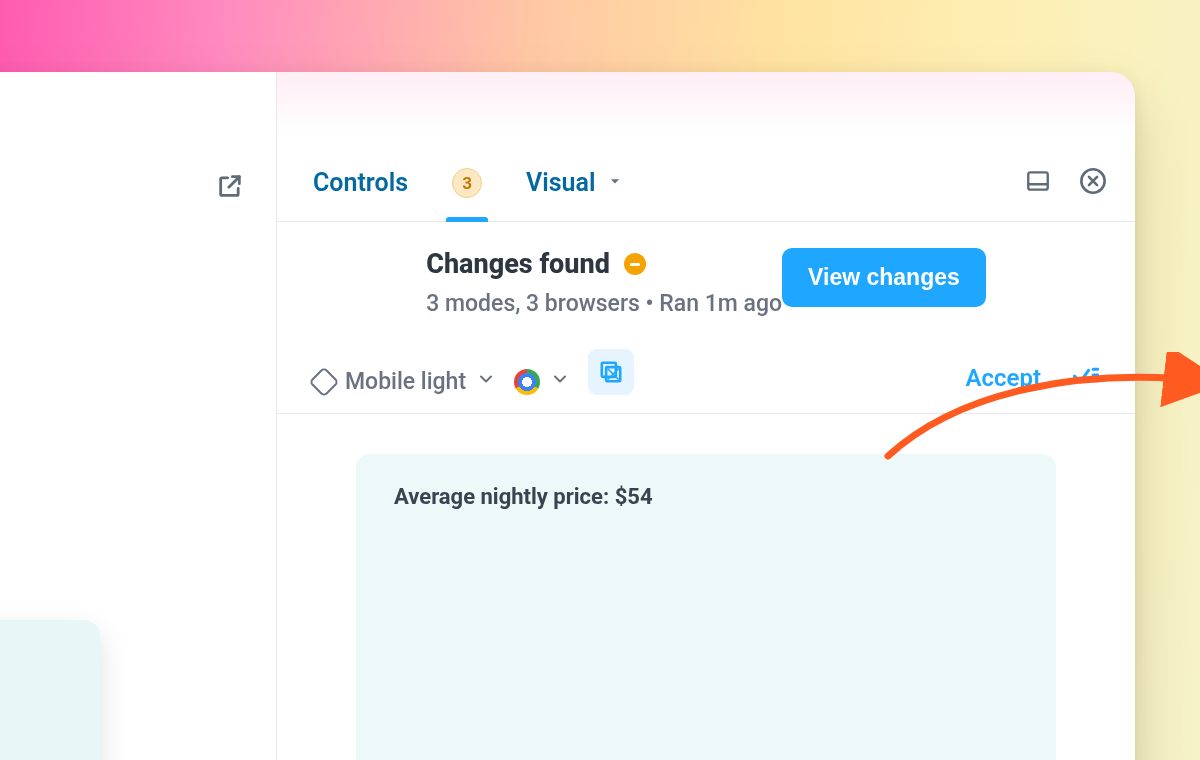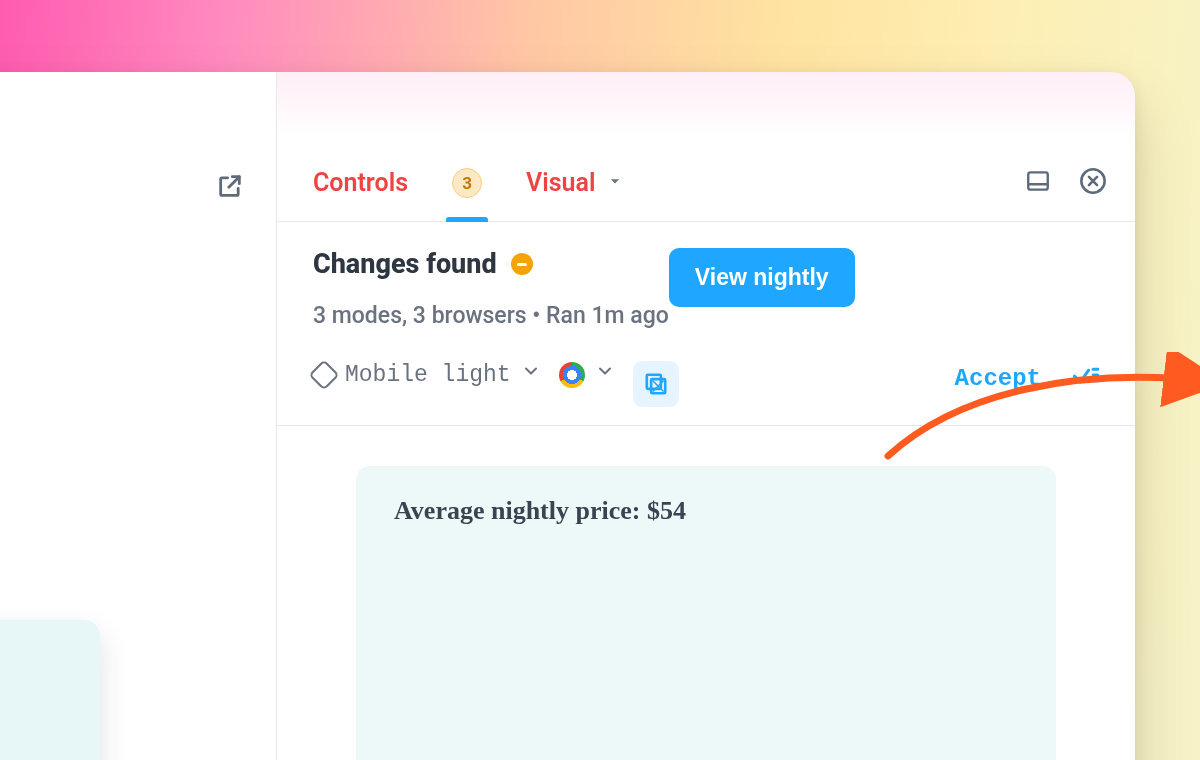--- a/index.html
+++ b/index.html
@@ -59,21 +59,21 @@
     display:flex;
     align-items:center;
     height:78px;
     padding:0 28px 0 36px;
     border-bottom:1px solid #e6e8ec;
     gap:44px;
   }
   .tab {
     font-size:25px;
     font-weight:600;
-    color:#ef4444;
+    color:#0369a1;
     display:flex;
     align-items:center;
     gap:10px;
     height:100%;
     position:relative;
     cursor:pointer;
   }
   .tab.active { color:#1fa7ff; }
   .tab.active::after{
     content:"";
@@ -97,59 +97,58 @@
   .chev { color:#6a7280; }
 
   .tabs-spacer{ flex:1; }
   .tabs-right { display:flex; align-items:center; gap:28px; color:#5f6b7a; }
 
   
   .summary {
     padding:26px 36px 18px 36px;
     border-bottom:1px solid #e6e8ec;
   }
-  .summary-top { display:flex; align-items:flex-start; justify-content:flex-start; }
+  .summary-top { display:flex; align-items:flex-start; justify-content:center; }
   .summary-left{}
   .summary-title { display:flex; align-items:center; gap:14px; }
   .summary-title h2{
     font-size:27px;
     font-weight:800;
     color:#2e3641;
   }
   .dot-warn{
     width:22px;height:22px;border-radius:50%;
     background:#f5a300;
     display:flex;align-items:center;justify-content:center;
   }
   .dot-warn::before{
     content:""; width:10px; height:3px; background:#fff; border-radius:2px;
   }
   .summary-sub{
-    margin-top:22px;
+    margin-top:10px;
     font-size:23px;
     color:#6a7280;
     font-weight:500;
   }
   .btn-primary{
     background:#1fa7ff;
     color:#fff;
     border:none;
     border-radius:10px;
     padding:16px 26px;
     font-size:23px;
     font-weight:700;
     cursor:pointer;
   }
 
   .filters{
     display:flex;
-    align-items:flex-start;
+    align-items:flex-end;
     gap:18px;
     margin-top:32px;
-    font-family:Liberation Mono, monospace;
   }
   .pill{
     display:flex; align-items:center; gap:10px;
     color:#6a7280;
     font-size:23px;
     font-weight:500;
     cursor:pointer;
   }
   .diamond{
     width:22px;height:22px;
@@ -188,26 +187,25 @@
     width:700px;
     margin:0 auto;
     background:#edf8f8;
     border-radius:14px;
     padding:30px 38px 0 38px;
     height:320px;
     overflow:hidden;
     position:relative;
   }
   .card-title{
-    font-size:26px;
+    font-size:22px;
     font-weight:700;
     color:#3a4350;
     position:relative;
     z-index:2;
-    font-family:Liberation Serif, serif;
   }
   .card-title-ghost{
     position:absolute;
     top:30px;
     left:60px;
     font-size:26px;
     font-weight:700;
     color:#66dd1f;
     opacity:0.8;
     white-space:nowrap;
@@ -304,21 +302,21 @@
 
     <div class="summary">
       <div class="summary-top">
         <div class="summary-left">
           <div class="summary-title">
             <h2>Changes found</h2>
             <span class="dot-warn"></span>
           </div>
           <div class="summary-sub">3 modes, 3 browsers • Ran 1m ago</div>
         </div>
-        <button class="btn-primary">View nightly</button>
+        <button class="btn-primary">View changes</button>
       </div>
 
       <div class="filters">
         <div class="pill">
           <span class="diamond"></span>
           <span>Mobile light</span>
           <span class="chev">
             <svg viewBox="0 0 24 24" width="20" height="20" fill="none" stroke="currentColor" stroke-width="2.4" stroke-linecap="round" stroke-linejoin="round">
                 <polyline points="6 9 12 15 18 9"></polyline>
               </svg>

